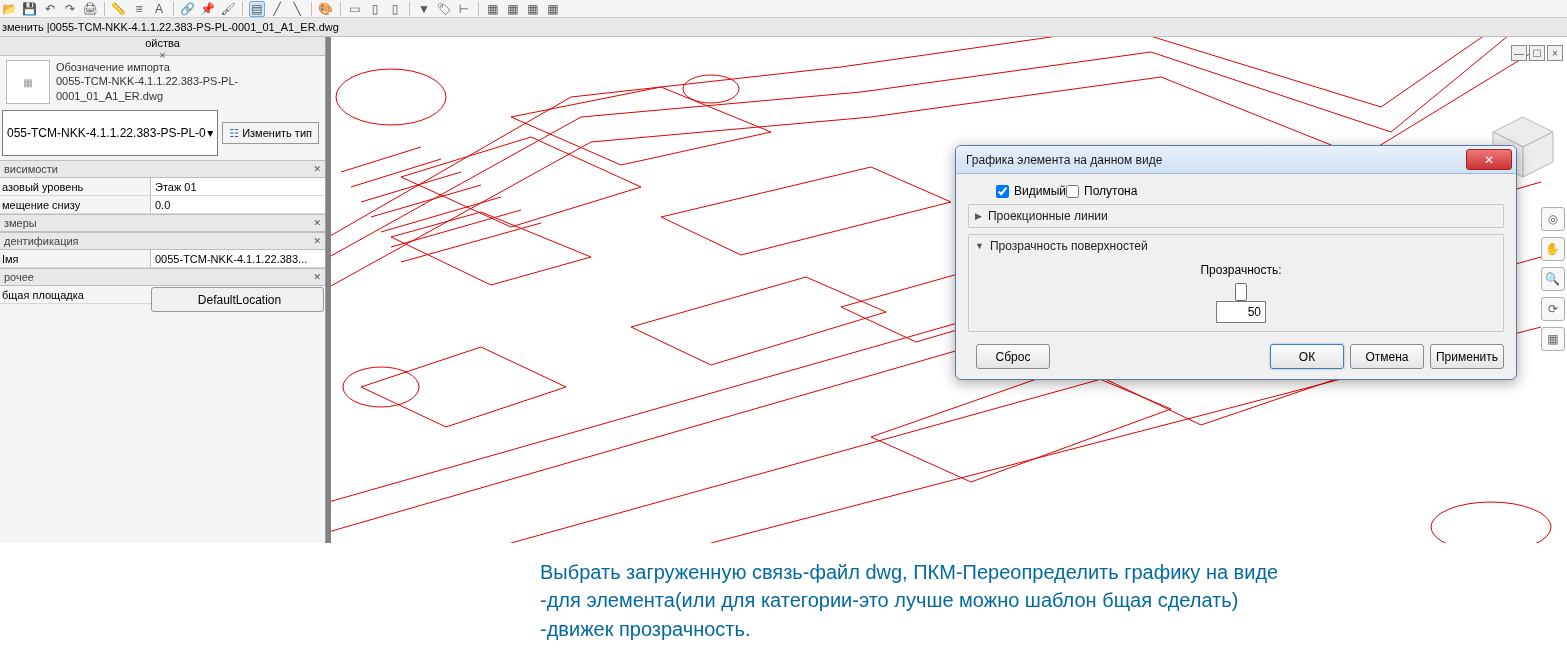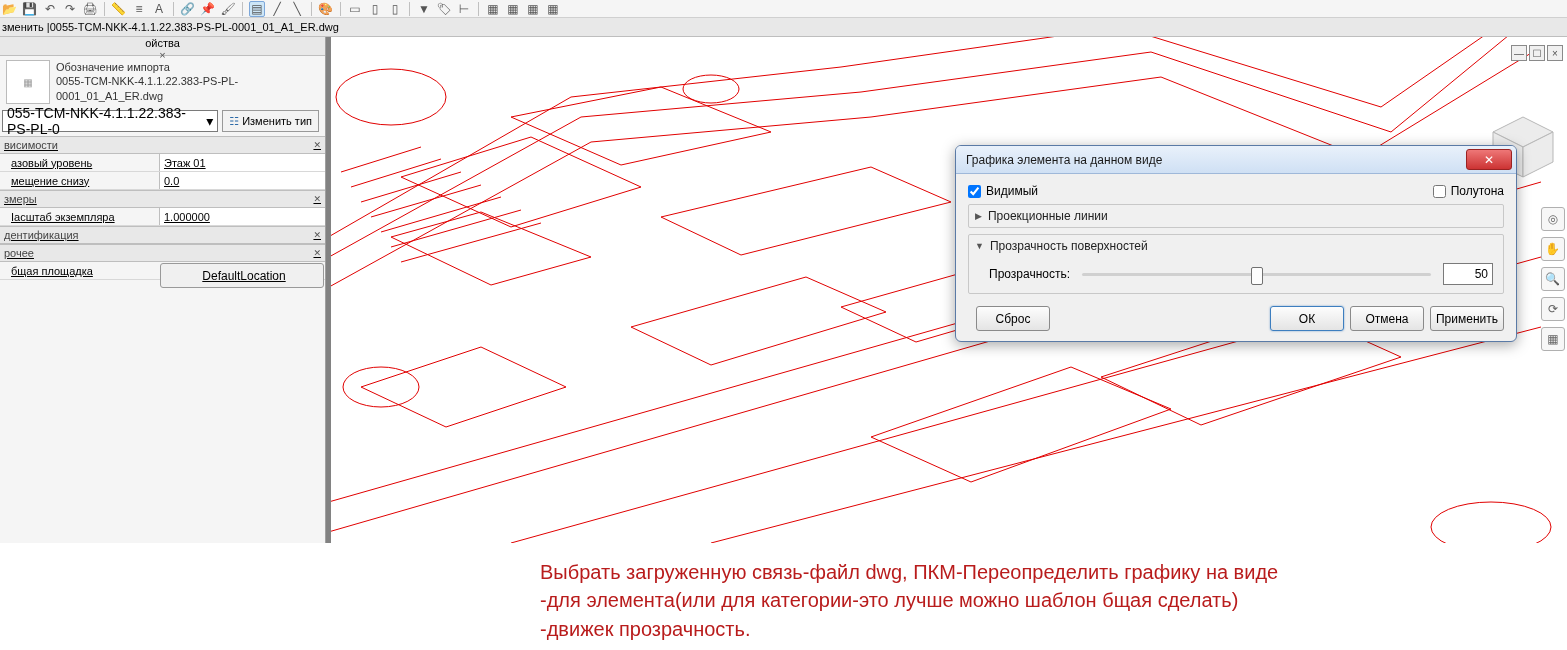--- a/index.html
+++ b/index.html
@@ -9,59 +9,59 @@
   .tool-ico.active{background:#cde6f7;border:1px solid #7da7d9;border-radius:2px;width:14px;height:14px;}
   .titlebar{height:18px;background:#e8e8e8;border-bottom:1px solid #bebebe;display:flex;align-items:center;padding-left:2px;font-size:11px;}
   .main{display:flex;height:506px;}
   .left{width:325px;background:#f5f5f5;border-right:1px solid #a0a0a0;display:flex;flex-direction:column;}
   .panel-hdr{height:18px;background:#e8e8e8;border-bottom:1px solid #bebebe;display:flex;align-items:center;justify-content:space-between;padding:0 4px;font-size:11px;flex-direction:column;}
   .close-x{cursor:pointer;font-size:11px;color:#555;}
   .thumb-row{display:flex;padding:4px 6px 4px 6px;gap:6px;align-items:flex-start;}
   .thumb{width:42px;height:42px;background:#fff;border:1px solid #bbb;display:flex;align-items:center;justify-content:center;font-size:10px;color:#999;}
   .thumb-text{flex:1;font-size:11px;line-height:1.3;color:#333;}
   .type-row{display:flex;align-items:center;padding:2px 6px 4px 2px;gap:4px;}
-  .type-drop{flex:1;height:20px;background:#fff;border:1px solid #7a7a7a;padding:0 4px;display:flex;align-items:center;justify-content:space-between;font-size:14px;}
+  .type-drop{flex:1;height:20px;background:#fff;border:1px solid #7a7a7a;padding:12px 4px;display:flex;align-items:center;justify-content:space-between;font-size:12px;}
   .type-btn{height:20px;background:#f3f3f3;border:1px solid #999;padding:0 6px;display:flex;align-items:center;gap:3px;font-size:11px;cursor:pointer;}
   .type-btn .ico{color:#2c6aa8;}
-  .prop-grid{flex:1;overflow:hidden;font-size:11px;text-decoration:underline;}
+  .prop-grid{flex:1;overflow:hidden;font-size:11px;}
   .prop-cat{background:#e8e8e8;border-top:1px solid #bebebe;border-bottom:1px solid #bebebe;height:16px;display:flex;align-items:center;justify-content:space-between;padding:0 4px;color:#444;}
   .prop-cat .exp{font-size:9px;color:#555;}
   .prop-row{display:flex;height:17px;border-bottom:1px solid #d8d8d8;}
-  .prop-k{width:148px;padding-left:11px;display:flex;align-items:center;background:#f5f5f5;}
+  .prop-k{width:148px;padding-left:2px;display:flex;align-items:center;background:#f5f5f5;}
   .prop-v{flex:1;background:#fff;border-left:1px solid #bebebe;padding-left:4px;display:flex;align-items:center;}
   .prop-v.btn{background:#f0f0f0;justify-content:center;border:1px solid #999;margin:1px;}
   
   .canvas{flex:1;position:relative;background:#fff;border-left:5px solid #828282;}
   .canvas svg{position:absolute;top:0;left:0;}
   .canvas-controls{position:absolute;top:8px;right:4px;display:flex;gap:2px;}
   .cc{width:14px;height:14px;border:1px solid #8a8a8a;background:#f0f0f0;display:flex;align-items:center;justify-content:center;font-size:10px;color:#555;cursor:pointer;}
   .cube-wrap{position:absolute;top:70px;right:4px;width:80px;}
   .rside{position:absolute;top:170px;right:2px;width:24px;display:flex;flex-direction:column;gap:6px;align-items:center;}
   .rside div{width:22px;height:22px;border:1px solid #b0b0b0;border-radius:3px;background:#f7f7f7;display:flex;align-items:center;justify-content:center;font-size:12px;color:#666;}
   
   .dlg{position:absolute;top:145px;left:955px;width:560px;background:#f0f0f0;border:1px solid #5a7aa6;border-radius:6px;box-shadow:0 3px 14px rgba(0,0,0,0.35);}
   .dlg-title{height:27px;background:linear-gradient(#e9f1fb,#cfe0f4);border-bottom:1px solid #9fb8d9;border-radius:5px 5px 0 0;display:flex;align-items:center;justify-content:space-between;padding:0 0 0 10px;font-size:12px;color:#1a1a1a;}
   .dlg-close{width:44px;height:19px;background:linear-gradient(#e77,#c33);border:1px solid #922;border-radius:3px;display:flex;align-items:center;justify-content:center;color:#fff;margin-right:4px;cursor:pointer;font-size:12px;}
   .dlg-body{padding:8px 12px 10px 12px;}
-  .dlg-toprow{display:flex;justify-content:space-between;padding:2px 0 6px 0;}
+  .dlg-toprow{display:flex;padding:2px 0 6px 0;margin-left:28px;}
   .chk{display:flex;align-items:center;gap:5px;font-size:12px;}
   .chk input{margin:0;}
   .dlg-group{border:1px solid #c8c8c8;border-radius:2px;margin-bottom:6px;background:#f0f0f0;}
   .dlg-gh{height:22px;display:flex;align-items:center;gap:6px;padding:0 6px;font-size:12px;color:#222;cursor:pointer;}
   .gh-arrow{font-size:9px;color:#555;}
-  .dlg-gc{padding:6px 10px 8px 20px;display:flex;align-items:center;gap:12px;}
+  .dlg-gc{padding:6px 10px 8px 20px;display:flex;align-items:center;gap:12px;flex-direction:column;}
   .trk{flex:1;height:3px;background:#d0d0d0;position:relative;border-radius:2px;}
   .trk .thumb-s{position:absolute;top:-6px;width:10px;height:16px;background:#fdfdfd;border:1px solid #707070;border-radius:2px;left:50%;transform:translateX(-50%);}
   .trk-val{width:40px;height:20px;border:1px solid #7a7a7a;background:#fff;padding:0 4px;display:flex;align-items:center;justify-content:flex-end;font-size:12px;}
   .dlg-btns{display:flex;justify-content:space-between;padding-top:6px;margin-left:8px;}
   .dlg-btns .lbtns,.dlg-btns .rbtns{display:flex;gap:6px;}
   .btn{min-width:72px;height:23px;background:linear-gradient(#fdfdfd,#e4e4e4);border:1px solid #8a8a8a;border-radius:3px;display:flex;align-items:center;justify-content:center;font-size:12px;cursor:pointer;}
   .btn.primary{border:1.5px solid #3d7ebf;box-shadow:0 0 2px rgba(61,126,191,0.7);}
   
-  .anno{position:absolute;top:558px;left:540px;color:#b91c1c;font-family:Arial,sans-serif;font-size:20px;line-height:1.42;}
+  .anno{position:absolute;top:558px;left:540px;color:#0369a1;font-family:Arial,sans-serif;font-size:20px;line-height:1.42;}
 </style>
 </head>
 <body>
 
 <div class="toolbar-row">
   <span class="tool-ico">📂</span>
   <span class="tool-ico">💾</span>
   <span class="tool-ico">↶</span>
   <span class="tool-ico">↷</span>
   <span class="tool-ico">🖨</span>
@@ -133,27 +133,27 @@
         <div class="prop-v">Этаж 01</div>
       </div>
       <div class="prop-row">
         <div class="prop-k">мещение снизу</div>
         <div class="prop-v">0.0</div>
       </div>
       <div class="prop-cat">
         <span>змеры</span>
         <span class="exp">✕</span>
       </div>
-      <div class="prop-row">
-        <div class="prop-k">Іасштаб экземпляра</div>
-        <div class="prop-v">1.000000</div>
-      </div>
       <div class="prop-cat">
         <span>дентификация</span>
         <span class="exp">✕</span>
+      </div>
+      <div class="prop-row">
+        <div class="prop-k">Імя</div>
+        <div class="prop-v">0055-TCM-NKK-4.1.1.22.383...</div>
       </div>
       <div class="prop-cat">
         <span>рочее</span>
         <span class="exp">✕</span>
       </div>
       <div class="prop-row">
         <div class="prop-k">бщая площадка</div>
         <div class="prop-v btn">DefaultLocation</div>
       </div>
     </div>

